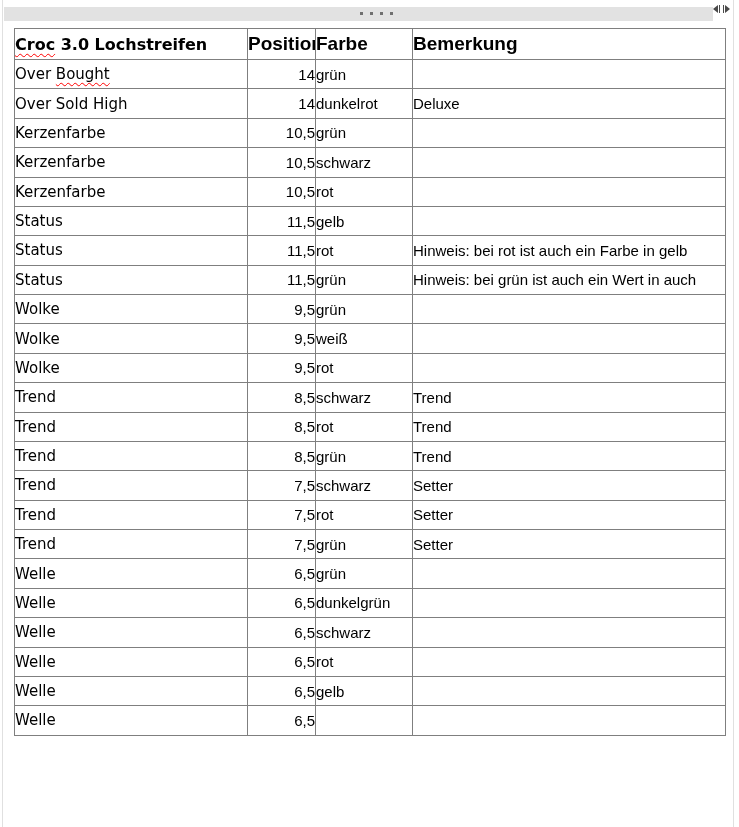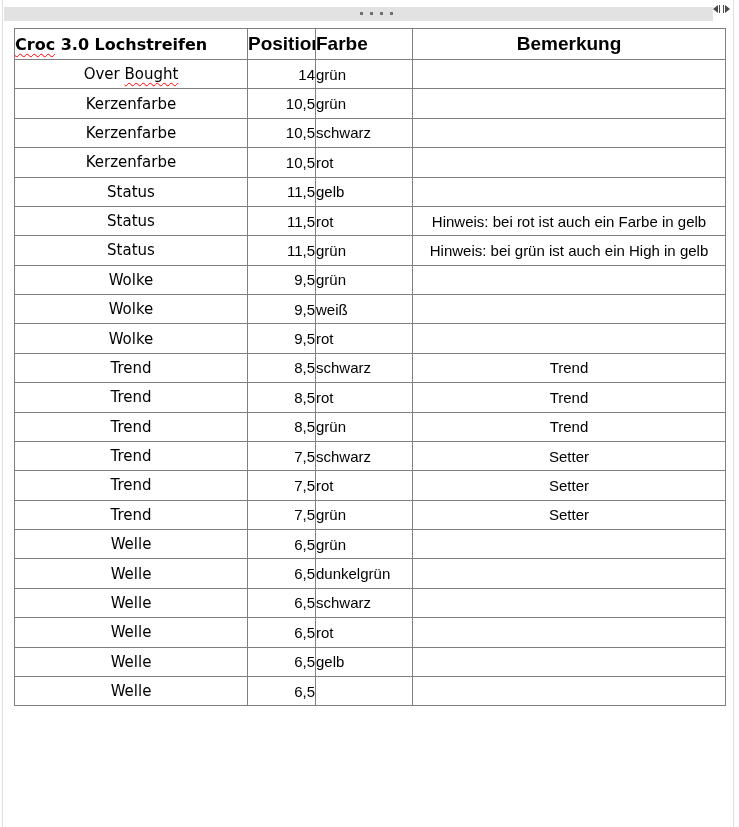--- a/index.html
+++ b/index.html
@@ -45,30 +45,30 @@
   }
   table.grid th,table.grid td{
     border:1px solid var(--border);
     vertical-align:middle;
     padding:0;
     overflow:hidden;white-space:nowrap;
   }
   tr.head{height:31px;}
   tbody tr{height:29.38px;}
   .c-name{
-    font-family:"DejaVu Sans",sans-serif;font-size:15px;padding-left:7px;text-align:center;
+    font-family:"DejaVu Sans",sans-serif;font-size:15px;padding-left:7px;text-align:left;
   }
   th.c-title{
     font-family:"DejaVu Sans",sans-serif;font-size:16px;font-weight:bold;
     padding-left:7px;text-align:left;
   }
   th.c-h{font-size:19px;font-weight:bold;}
   th.c-h-pos,.c-pos{text-align:right;padding-right:4px;}
   th.c-h-farbe,.c-farbe{text-align:left;padding-left:6px;margin-left:11px;}
-  th.c-h-bem,.c-bem{text-align:center;padding-left:7px;}
+  th.c-h-bem,.c-bem{text-align:left;padding-left:7px;}
   .c-pos,.c-farbe,.c-bem{font-size:15px;}
   .sq{
     text-decoration-line:underline;
     text-decoration-style:wavy;
     text-decoration-color:var(--squiggle);
     text-decoration-thickness:1px;
     text-underline-offset:3px;
     text-decoration-skip-ink:none;
   }
 </style>
@@ -113,20 +113,26 @@
     </tr>
   </thead>
   <tbody>
       <tr>
         <td class="c-name">Over <span class="sq">Bought</span></td>
         <td class="c-pos">14</td>
         <td class="c-farbe">grün</td>
         <td class="c-bem"></td>
       </tr>
       <tr>
+        <td class="c-name">Over Sold High</td>
+        <td class="c-pos">14</td>
+        <td class="c-farbe">dunkelrot</td>
+        <td class="c-bem">Deluxe</td>
+      </tr>
+      <tr>
         <td class="c-name">Kerzenfarbe</td>
         <td class="c-pos">10,5</td>
         <td class="c-farbe">grün</td>
         <td class="c-bem"></td>
       </tr>
       <tr>
         <td class="c-name">Kerzenfarbe</td>
         <td class="c-pos">10,5</td>
         <td class="c-farbe">schwarz</td>
         <td class="c-bem"></td>
@@ -146,21 +152,21 @@
       <tr>
         <td class="c-name">Status</td>
         <td class="c-pos">11,5</td>
         <td class="c-farbe">rot</td>
         <td class="c-bem">Hinweis: bei rot ist auch ein Farbe in gelb</td>
       </tr>
       <tr>
         <td class="c-name">Status</td>
         <td class="c-pos">11,5</td>
         <td class="c-farbe">grün</td>
-        <td class="c-bem">Hinweis: bei grün ist auch ein High in gelb</td>
+        <td class="c-bem">Hinweis: bei grün ist auch ein Wert in auch</td>
       </tr>
       <tr>
         <td class="c-name">Wolke</td>
         <td class="c-pos">9,5</td>
         <td class="c-farbe">grün</td>
         <td class="c-bem"></td>
       </tr>
       <tr>
         <td class="c-name">Wolke</td>
         <td class="c-pos">9,5</td>

